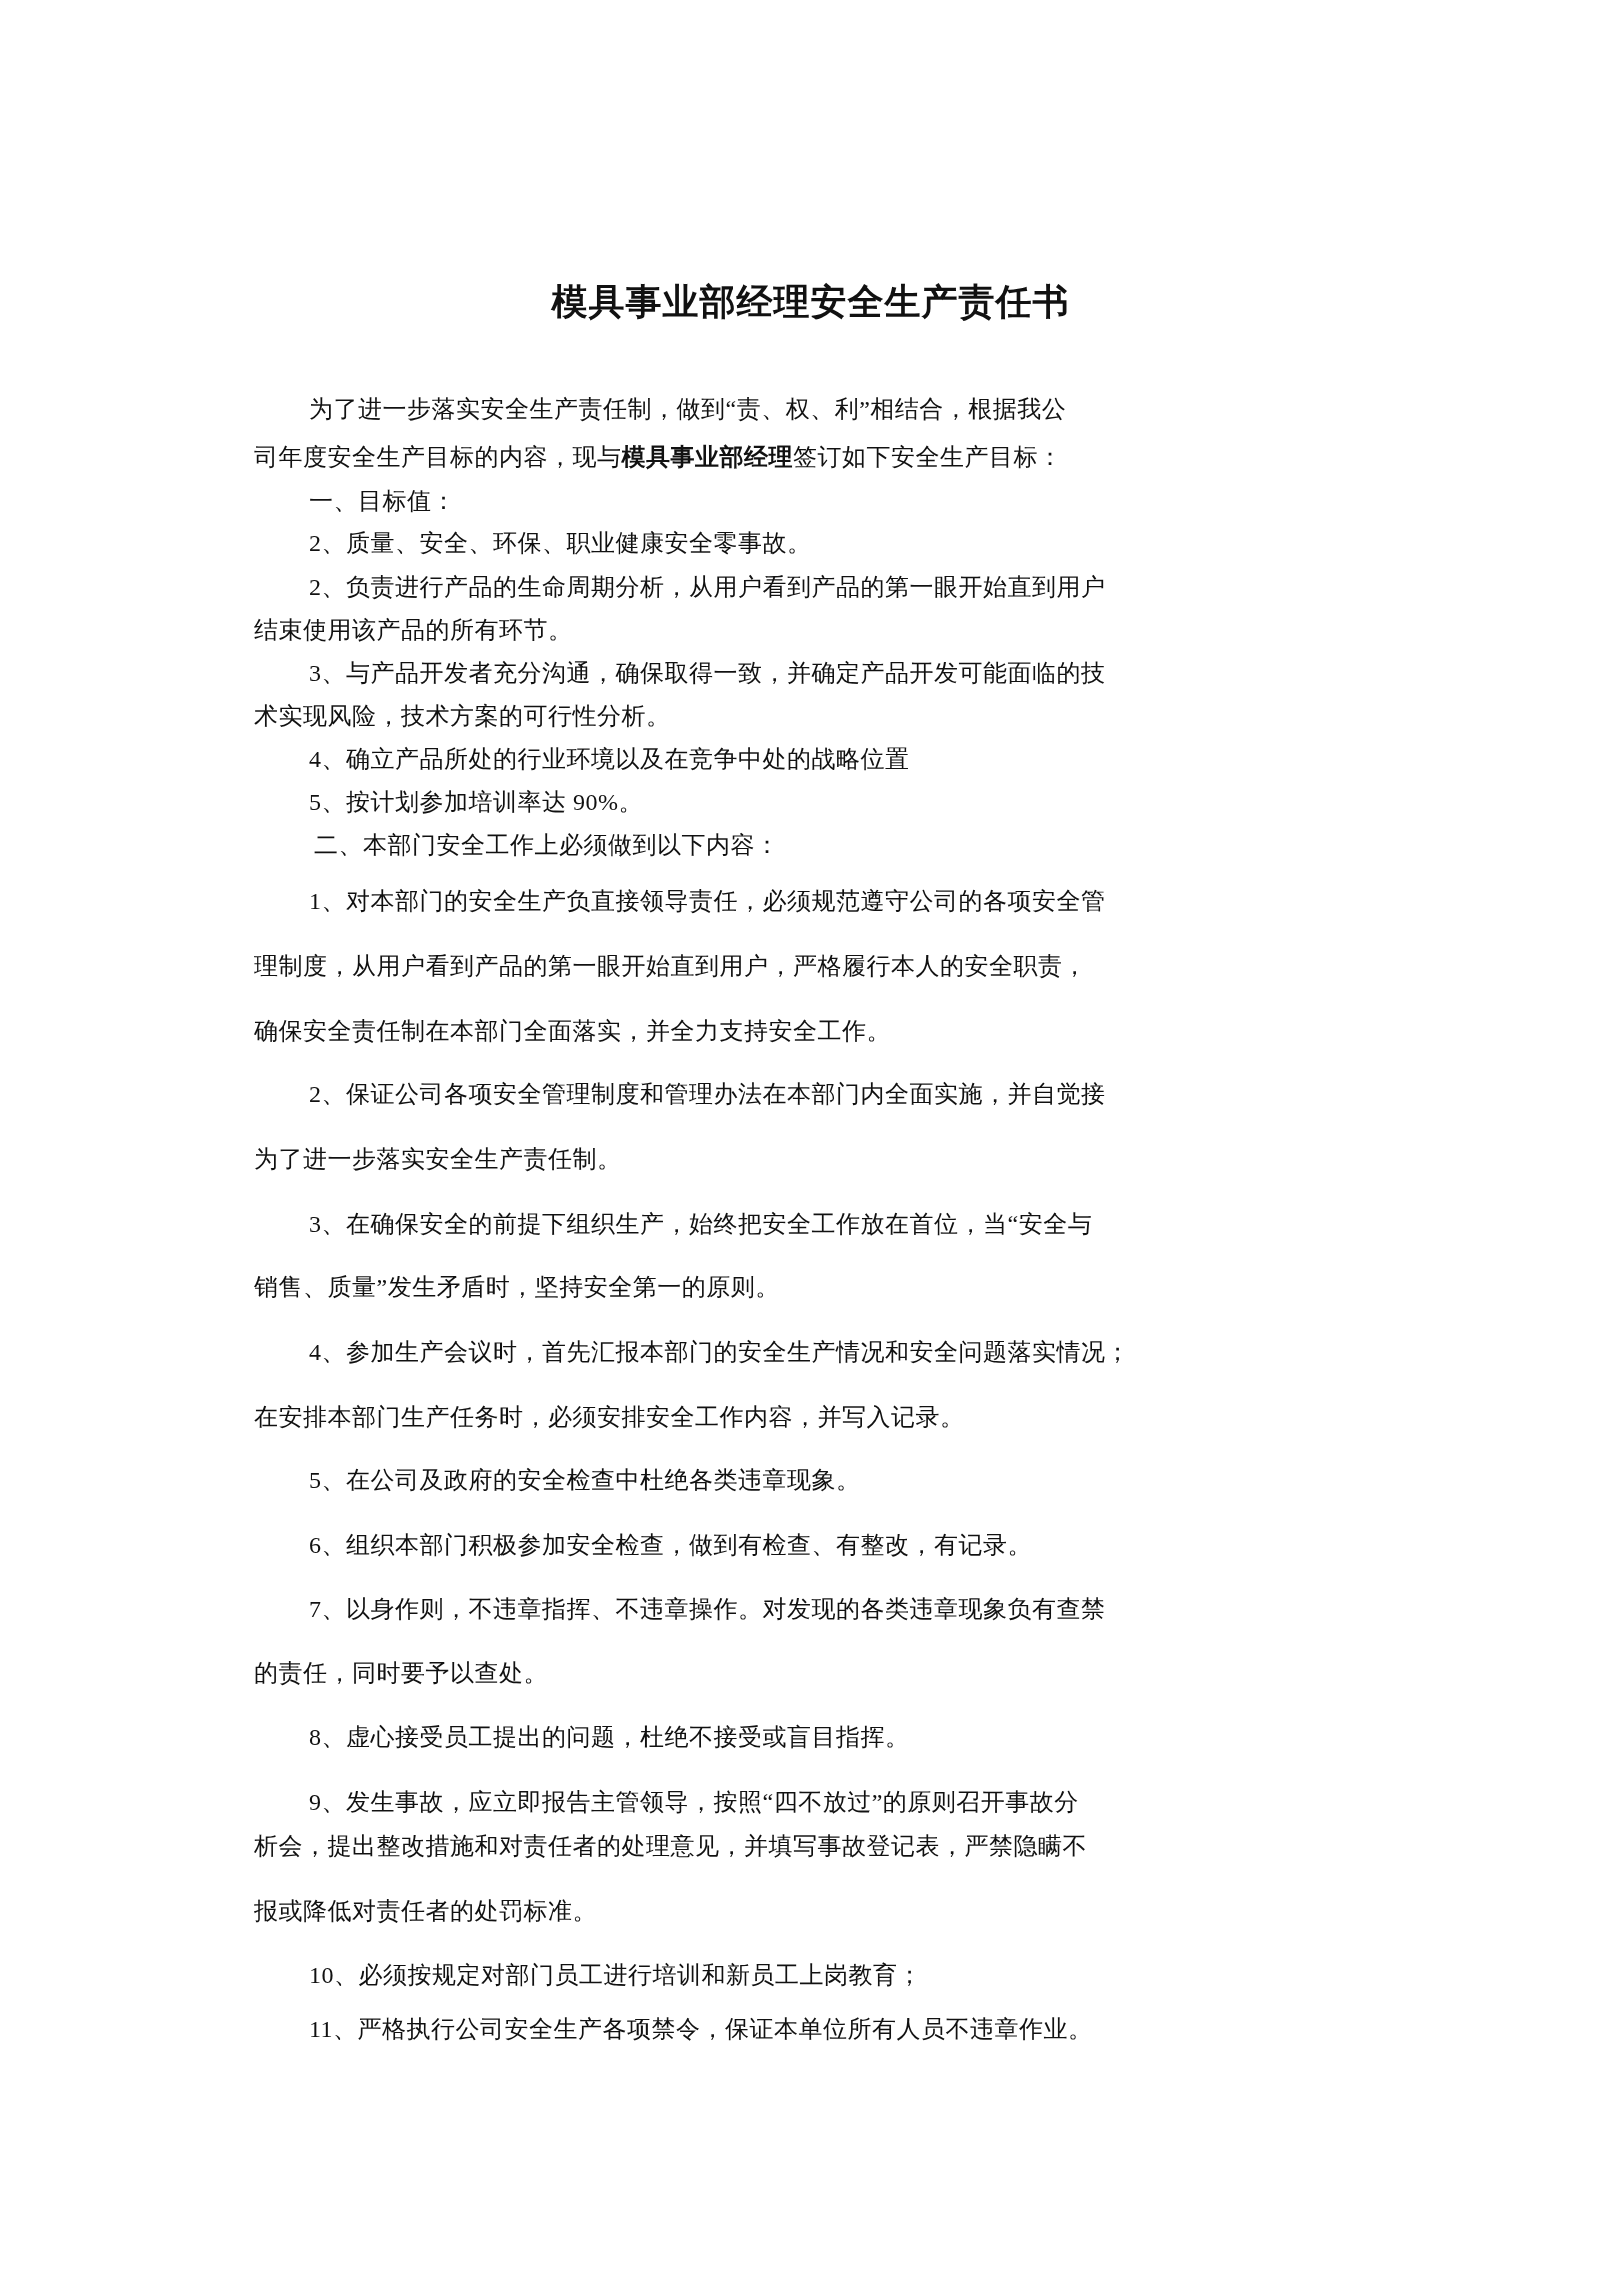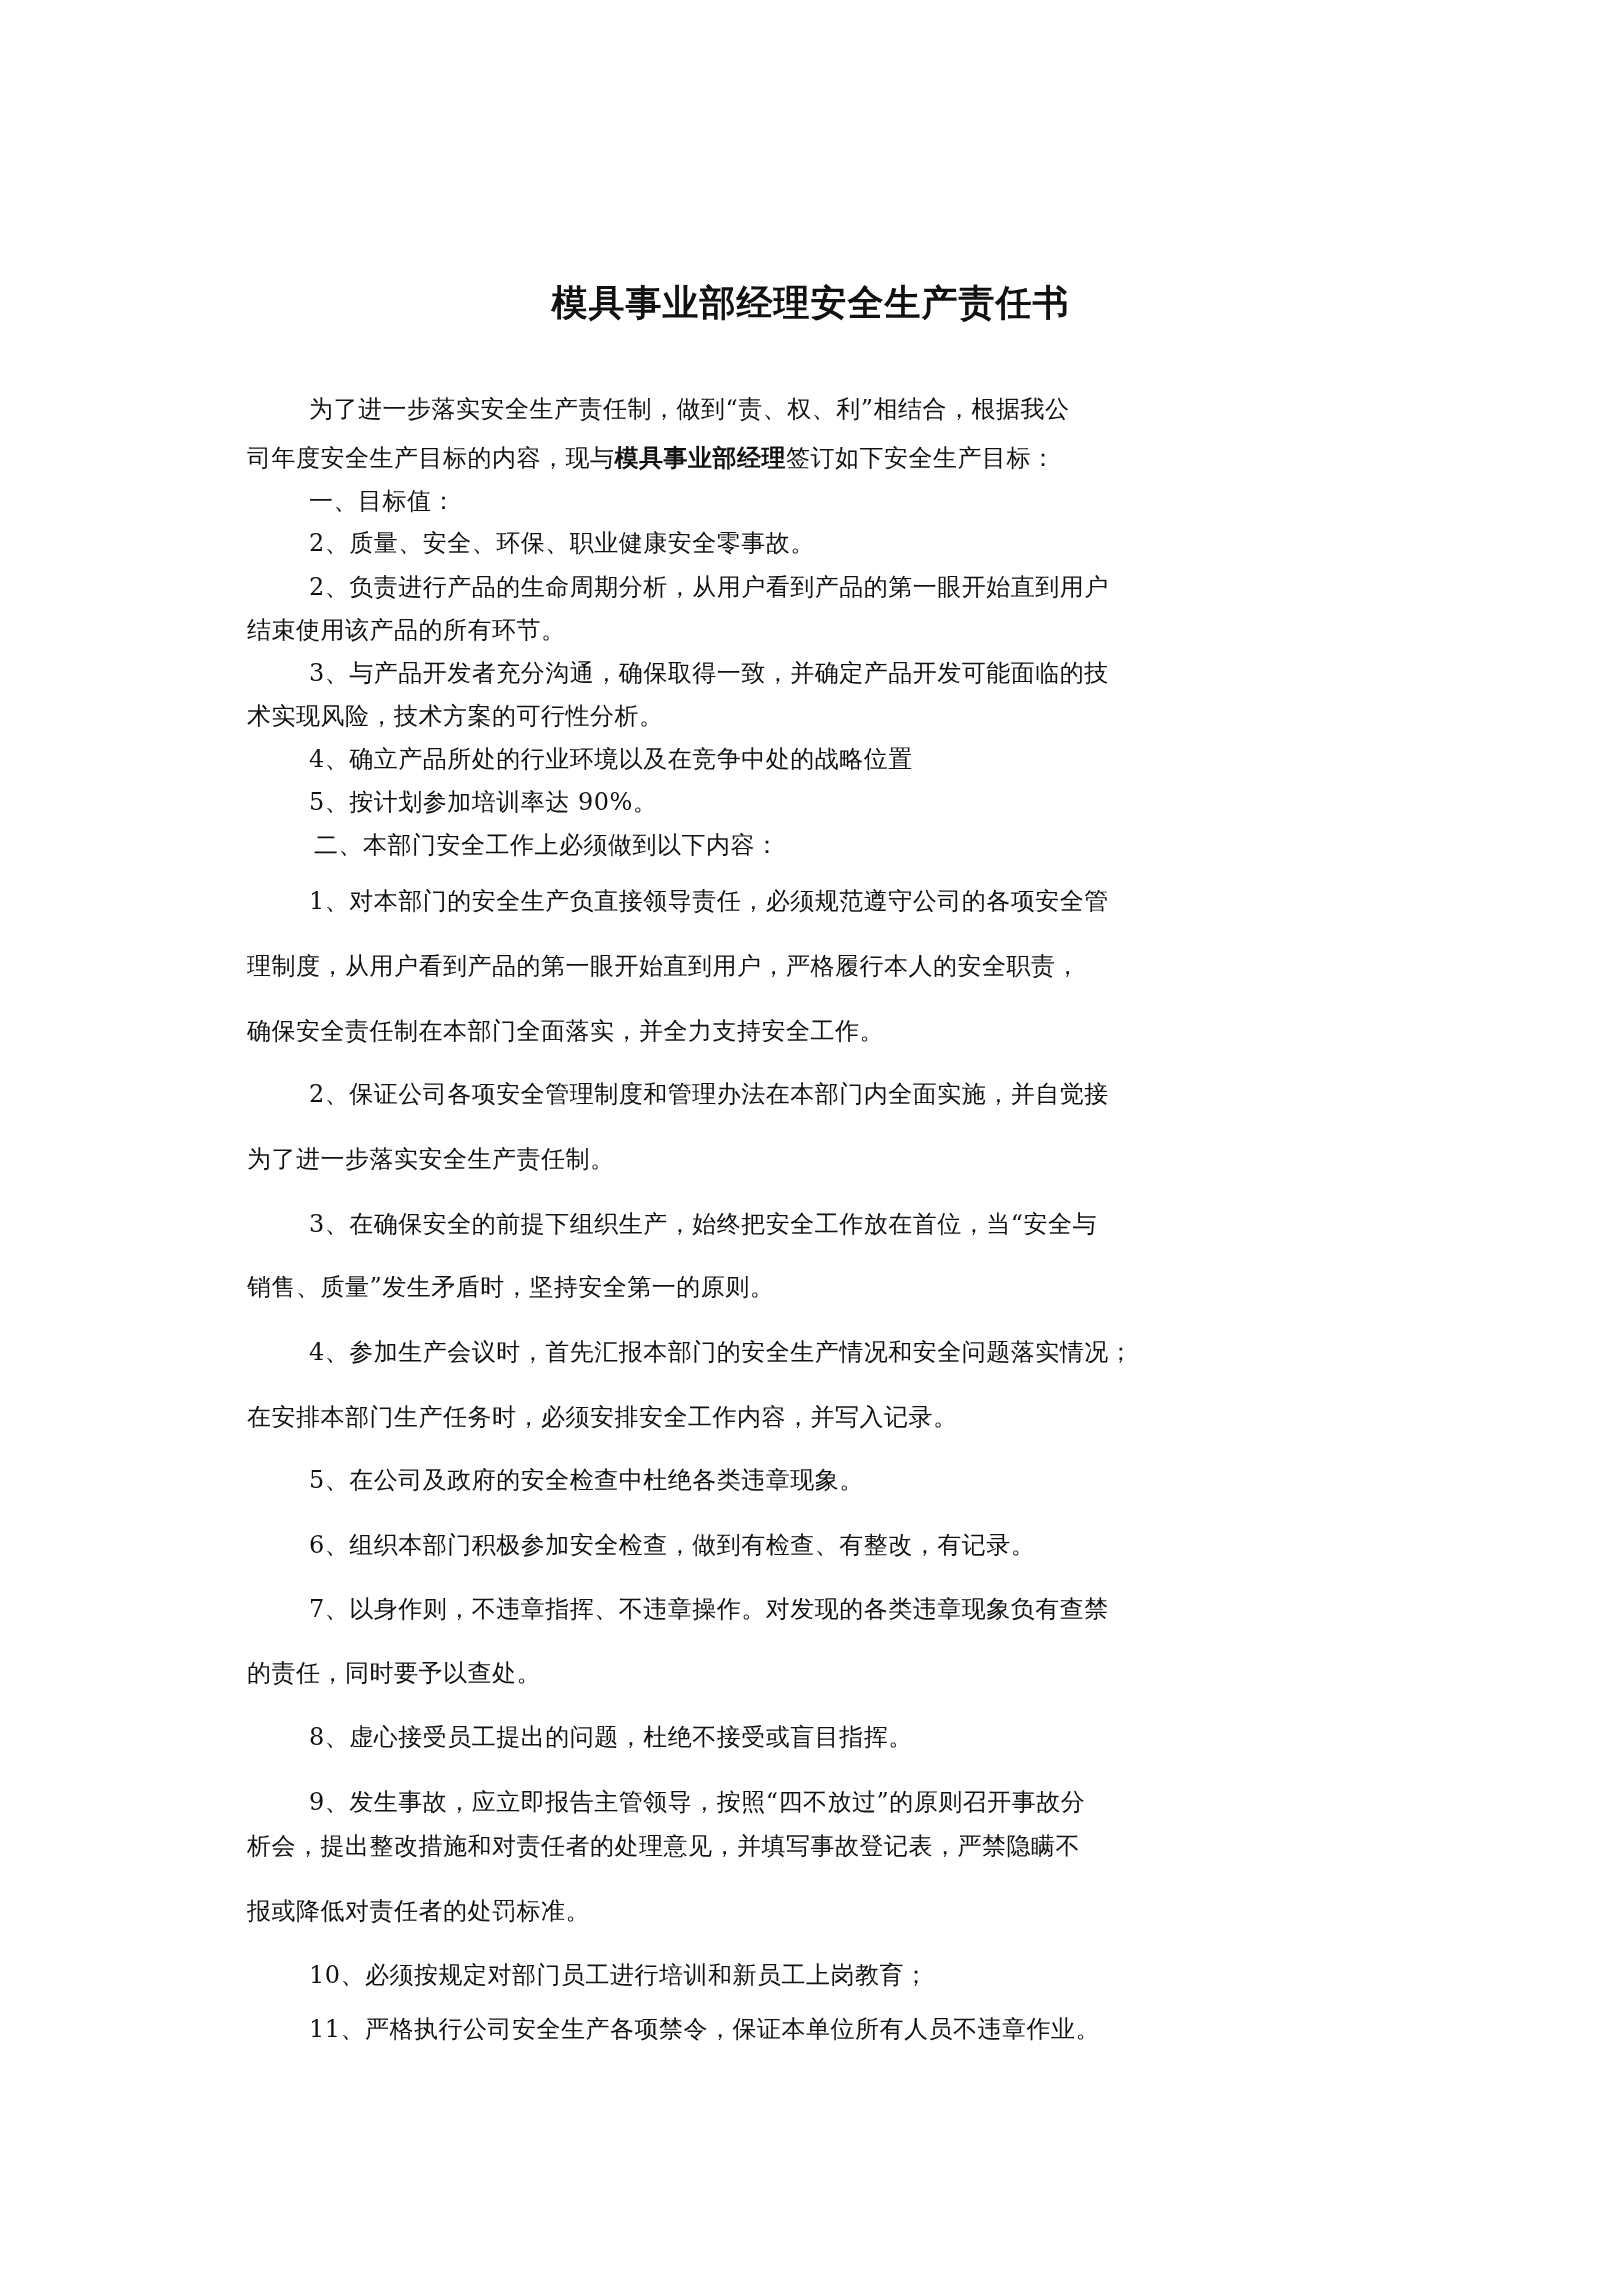--- a/index.html
+++ b/index.html
@@ -1,31 +1,31 @@
 <!DOCTYPE html>
 <html><head>
 <meta charset="utf-8">
 <style>
   html, body { margin: 0; padding: 0; background: #ffffff; }
   body {
     width: 1621px; height: 2293px; position: relative; overflow: hidden;
     font-family: "DejaVu Serif", "Liberation Serif", serif;
     color: #111111;
   }
-  .page { position: absolute; left: 0; top: 0; width: 1621px; height: 1768px; background: #fff; }
+  .page { position: absolute; left: 0; top: 0; width: 1621px; height: 1768px; background: #fff; font-family: Liberation Serif, serif; }
   .title {
     position: absolute; left: 0; width: 1621px; top: 279px;
     text-align: center; font-size: 36px; font-weight: bold; letter-spacing: 1px;
     line-height: 47px;
   }
   .line {
     position: absolute; font-size: 24px; line-height: 39px; white-space: nowrap;
     letter-spacing: 0.5px;
   }
-  .l0 { left: 247px; }   
+  .l0 { left: 254px; }   
   .l1 { left: 309px; }   
   .l2 { left: 314px; }
   b.strong { font-weight: bold; }
 </style>
 </head>
 <body>
 
 <div class="page">
 
   <div class="title">模具事业部经理安全生产责任书</div>

